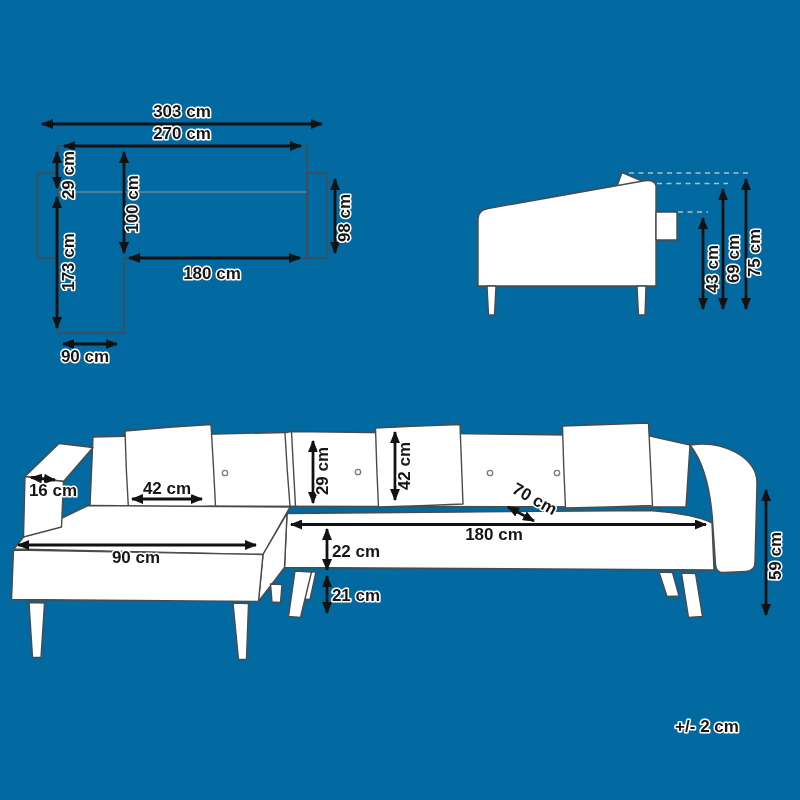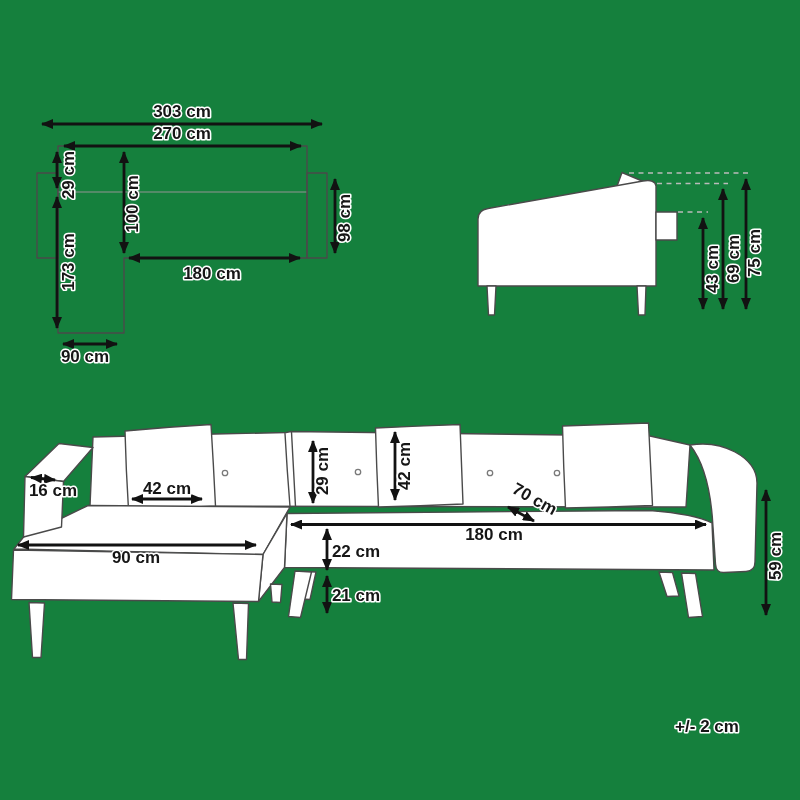--- a/index.html
+++ b/index.html
@@ -1,16 +1,16 @@
 <!DOCTYPE html>
 <html><head>
 <meta charset="utf-8">
 <style>
   html,body{margin:0;padding:0;background:#fff;}
-  .page{position:relative;width:800px;height:800px;background:#15803d;overflow:hidden;}
+  .page{position:relative;width:800px;height:800px;background:#0369a1;overflow:hidden;}
   svg{display:block;}
   .furn{fill:none;stroke:#4a4a4a;stroke-width:1.4;stroke-linejoin:round;stroke-linecap:round;}
   .furnf{fill:#ffffff;stroke:#4a4a4a;stroke-width:1.4;stroke-linejoin:round;}
   .soft{fill:none;stroke:#949494;stroke-width:1.1;}
   .dash{fill:none;stroke:#bababa;stroke-width:1.4;stroke-dasharray:5 4.5;}
   .dim{fill:none;stroke:#121212;stroke-width:2.8;}
   .btn{fill:#ffffff;stroke:#7a7a7a;stroke-width:1.3;}
   .dlabel{font-family:"Liberation Sans",sans-serif;font-weight:bold;font-size:17px;fill:#161616;
           paint-order:stroke;stroke:#ffffff;stroke-width:3px;stroke-linejoin:round;text-anchor:middle;}
 </style>

